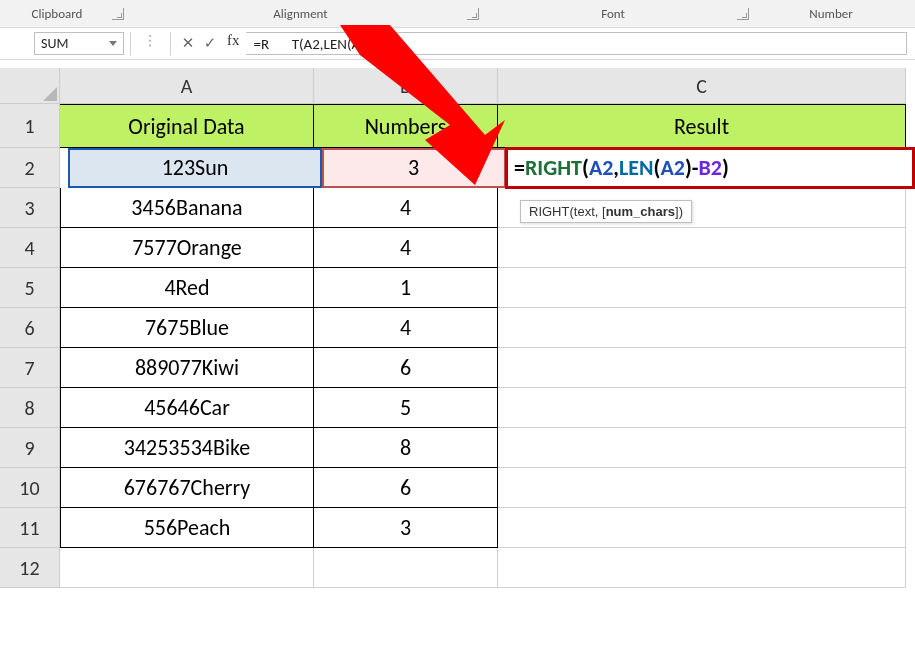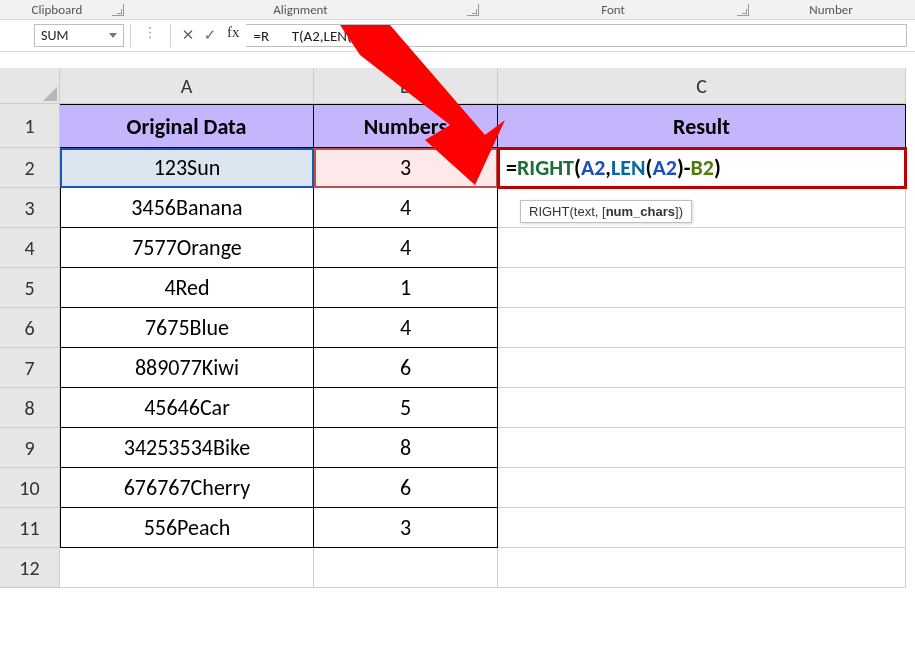--- a/index.html
+++ b/index.html
@@ -4,21 +4,21 @@
 <style>
   * { box-sizing: border-box; margin: 0; padding: 0; }
   body { font-family: Calibri, "Segoe UI", Arial, sans-serif; background: #fff; }
 
   .wrap { width: 915px; height: 652px; position: relative; background: #fff; }
 
   
   .ribbon-labels {
     display: flex;
     align-items: center;
-    height: 20px;
+    height: 28px;
     background: #f2f2f2;
     font-size: 13px;
     color: #555;
     border-bottom: 1px solid #d9d9d9;
   }
   .group { display: flex; align-items: center; gap: 6px; padding: 0 8px; }
   .group-label { flex: 1; text-align: center; }
   .dlauncher { width: 12px; height: 12px; border: 1px solid #999; border-top: none; border-left: none; position: relative; }
   .dlauncher::after { content:""; position:absolute; right:1px; bottom:1px; width:4px; height:4px; border-right:1px solid #999; border-bottom:1px solid #999; }
   .grp-clip   { width: 132px; }
@@ -80,39 +80,39 @@
   .colB { width: 184px; }
   .colC { width: 408px; }
 
   .row { display:flex; }
   .rowhdr { width:60px; background:#e6e6e6; border-right:1px solid #ccc; border-bottom:1px solid #ccc; display:flex; align-items:center; justify-content:center; font-size:20px; color:#333; }
   .cell { border-right:1px solid #d0d0d0; border-bottom:1px solid #d0d0d0; display:flex; align-items:center; justify-content:center; font-size:22px; color:#000; background:#fff; }
   .row.r1 .cell, .row.r1 .rowhdr { height:44px; }
   .row .cell, .row .rowhdr { height:40px; }
 
   
-  .hdrcell { background:#c4b5fd; font-weight:700; border-right:1px solid #000; border-bottom:1px solid #000; border-top:1px solid #000; }
+  .hdrcell { background:#bef264; font-weight:400; border-right:1px solid #000; border-bottom:1px solid #000; border-top:1px solid #000; }
   .hdrcell:first-of-type { border-left:1px solid #000; }
 
   
   .body .cell.cA, .body .cell.cB { border-left:1px solid #000; border-right:1px solid #000; border-bottom:1px solid #000; }
   .body .cell.cA { border-left:1px solid #000; }
   .body .cell.cB { border-left:none; }
 
   
-  .cell.range-a2 { background:#dce6f1; outline:2px solid #165ab5; outline-offset:-2px; }
+  .cell.range-a2 { background:#dce6f1; outline:2px solid #165ab5; outline-offset:-2px;margin-left:8px; }
   .cell.range-b2 { background:#fde9e9; outline:2px solid #c0504d; outline-offset:-2px; }
   .cell.active-c2 { outline:3px solid #c00000; outline-offset:-2px; font-size:22px; font-weight:700; justify-content:flex-start; padding-left:8px; background:#fff; position:relative; }
 
   .formula-text span.eq{color:#000;}
   .formula-text span.fn-right{color:#1f6f3a;}
   .formula-text span.paren,.formula-text span.comma,.formula-text span.minus{color:#000;}
   .formula-text span.a2{color:#1f4fbf;}
   .formula-text span.len{color:#0369a1;}
-  .formula-text span.b2{color:#4d7c0f;}
+  .formula-text span.b2{color:#6d28d9;}
 
   
   .tooltip {
     position:absolute;
     left: 520px; top: 200px;
     background:#fff;
     border:1px solid #bfbfbf;
     box-shadow: 1px 1px 3px rgba(0,0,0,0.15);
     font-size:13px;
     color:#333;

